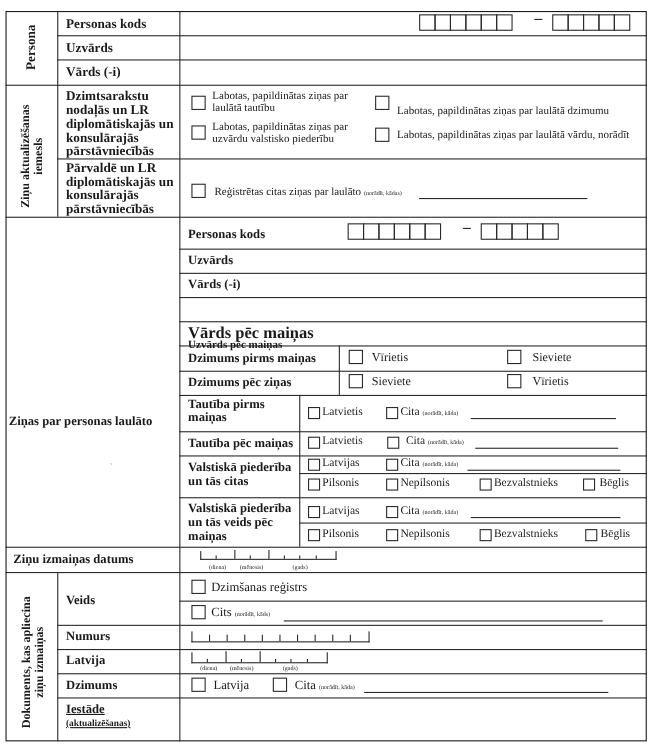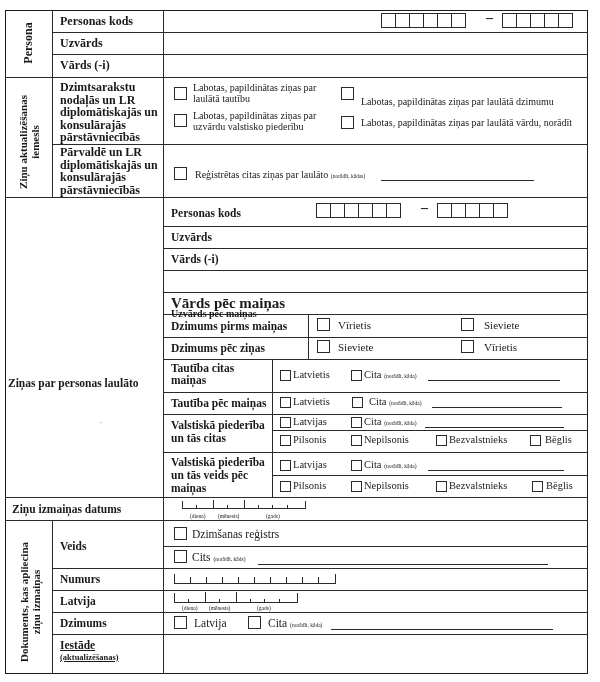--- a/index.html
+++ b/index.html
@@ -122,21 +122,21 @@
 <div class="vl" style="left:272px;top:359px;height:138px;"></div>
 
 <div class="lbl" style="left:171px;top:207px;font-size:11.5px;">Personas kods</div>
 <div class="lbl" style="left:171px;top:231px;font-size:11.5px;">Uzvārds</div>
 <div class="lbl" style="left:171px;top:253px;font-size:11.5px;">Vārds (-i)</div>
 <div class="lbl" style="left:171px;top:275px;font-size:10px;margin-top:32px;">Uzvārds pēc maiņas</div>
 <div class="lbl" style="left:171px;top:297px;font-size:15px;">Vārds pēc maiņas</div>
 <div class="lbl" style="left:171px;top:320px;font-size:11.5px;">Dzimums pirms maiņas</div>
 <div class="lbl" style="left:171px;top:342px;font-size:11.5px;">Dzimums pēc ziņas</div>
 <div class="lbl" style="left:171px;top:362px;font-size:11.5px;line-height:12px;">
-  <div>Tautība citas</div>
+  <div>Tautība pirms</div>
   <div>maiņas</div>
 </div>
 <div class="lbl" style="left:171px;top:397px;font-size:11.5px;">Tautība pēc maiņas</div>
 <div class="lbl" style="left:171px;top:419px;font-size:11.5px;line-height:13px;">
   <div>Valstiskā piederība</div>
   <div>un tās citas</div>
 </div>
 <div class="lbl" style="left:171px;top:456px;font-size:11.5px;line-height:13px;">
   <div>Valstiskā piederība</div>
   <div>un tās veids pēc</div>

